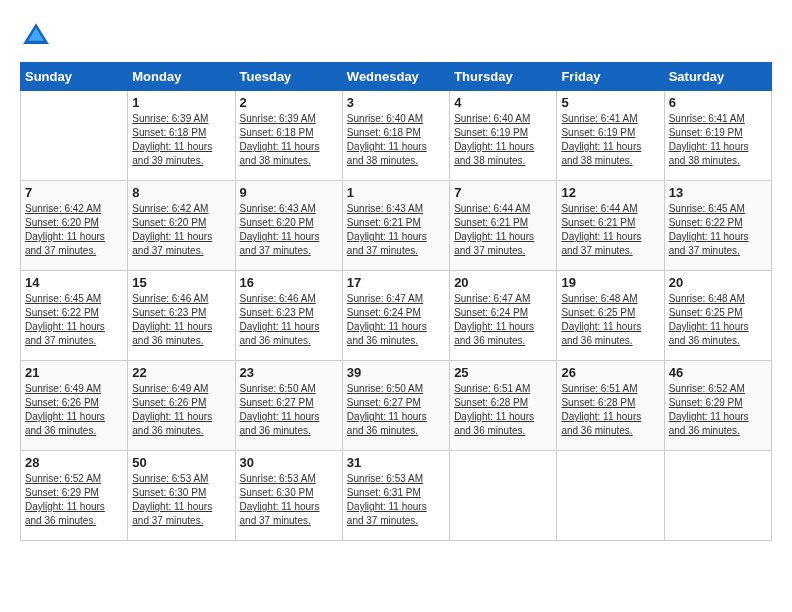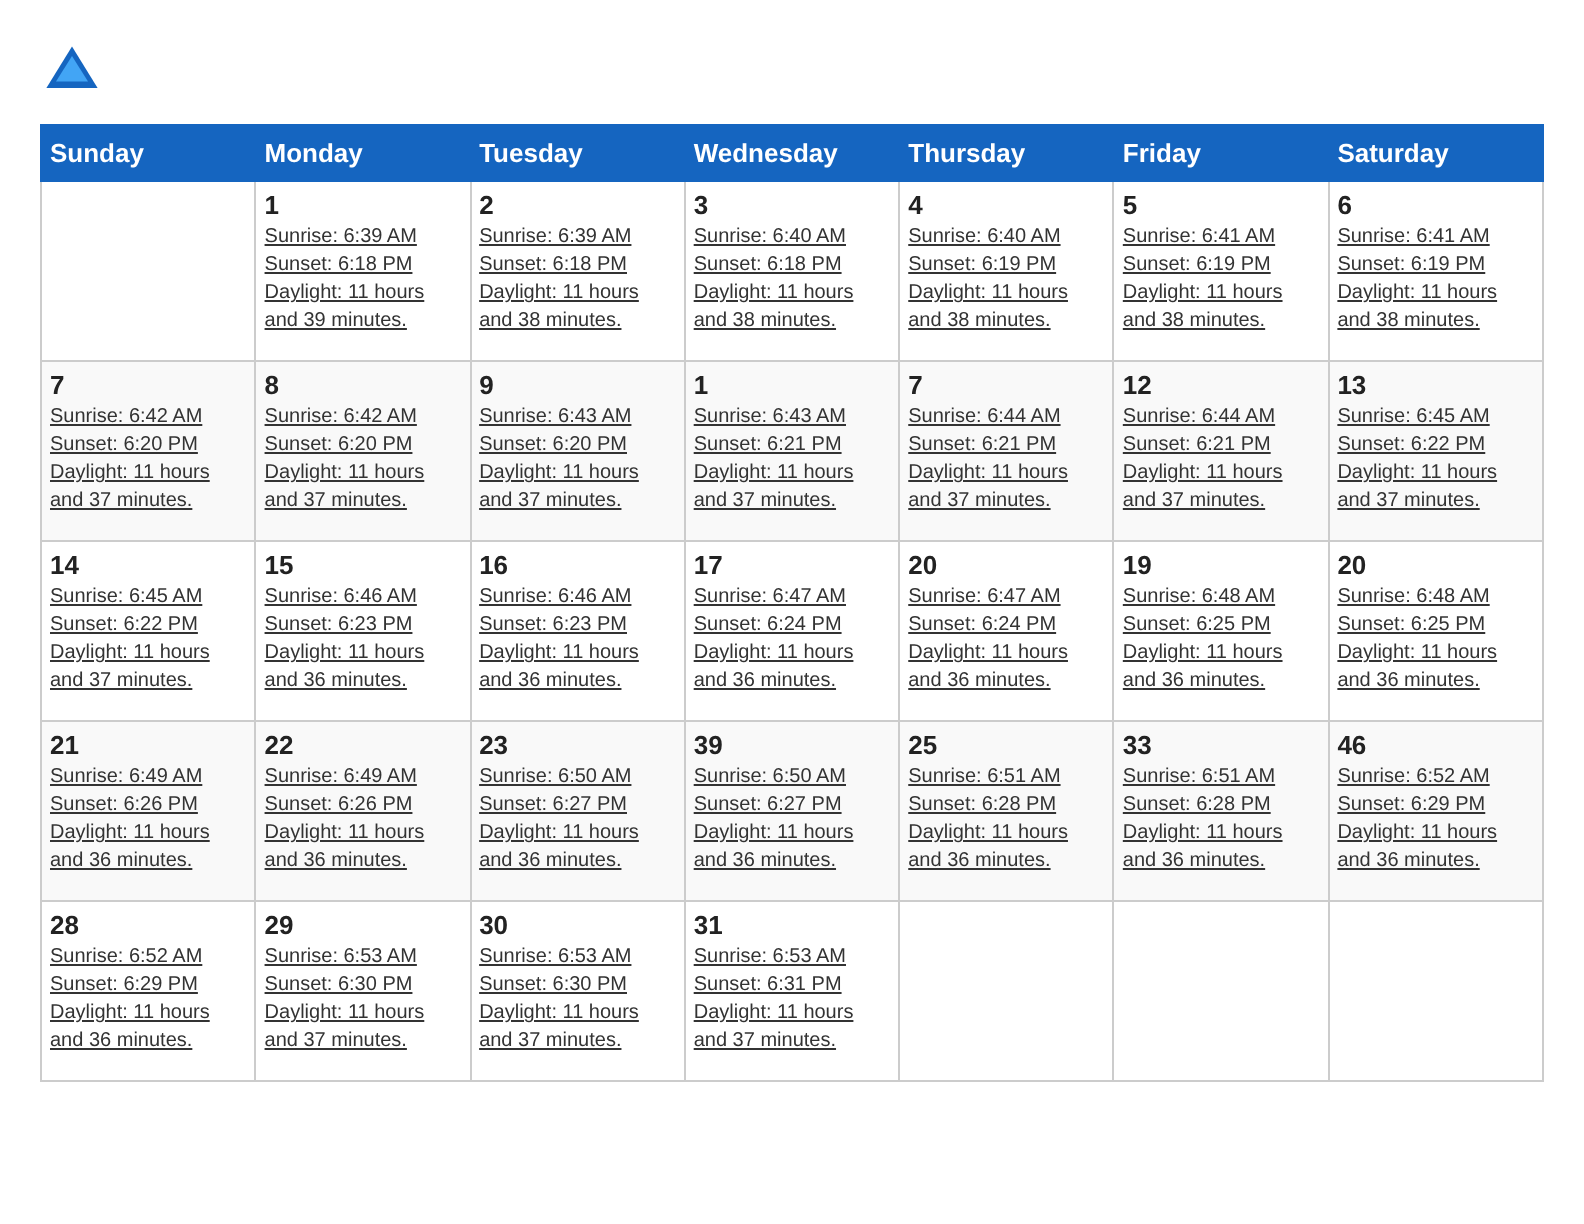--- a/index.html
+++ b/index.html
@@ -295,21 +295,21 @@
 and 36 minutes.</div>
         </td>
         <td>
           <div class="day-number">25</div>
           <div class="day-detail">Sunrise: 6:51 AM
 Sunset: 6:28 PM
 Daylight: 11 hours
 and 36 minutes.</div>
         </td>
         <td>
-          <div class="day-number">33</div>
+          <div class="day-number">26</div>
           <div class="day-detail">Sunrise: 6:51 AM
 Sunset: 6:28 PM
 Daylight: 11 hours
 and 36 minutes.</div>
         </td>
         <td>
           <div class="day-number">46</div>
           <div class="day-detail">Sunrise: 6:52 AM
 Sunset: 6:29 PM
 Daylight: 11 hours
@@ -318,21 +318,21 @@
       </tr>
       <tr>
         <td>
           <div class="day-number">28</div>
           <div class="day-detail">Sunrise: 6:52 AM
 Sunset: 6:29 PM
 Daylight: 11 hours
 and 36 minutes.</div>
         </td>
         <td>
-          <div class="day-number">29</div>
+          <div class="day-number">50</div>
           <div class="day-detail">Sunrise: 6:53 AM
 Sunset: 6:30 PM
 Daylight: 11 hours
 and 37 minutes.</div>
         </td>
         <td>
           <div class="day-number">30</div>
           <div class="day-detail">Sunrise: 6:53 AM
 Sunset: 6:30 PM
 Daylight: 11 hours

